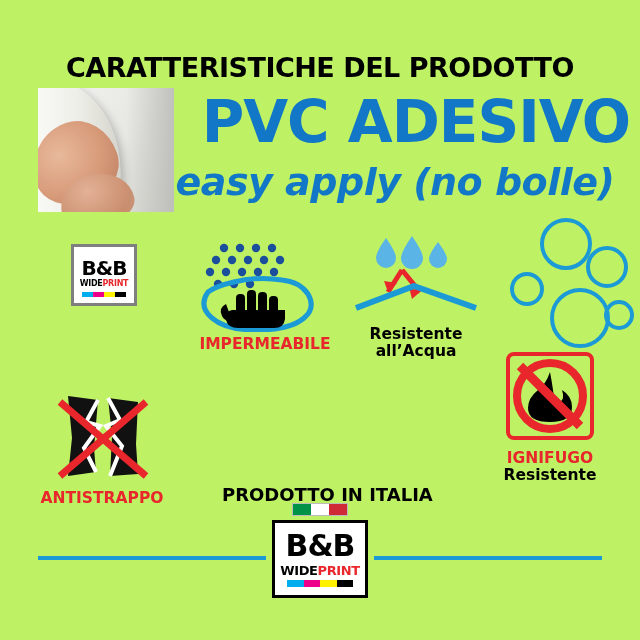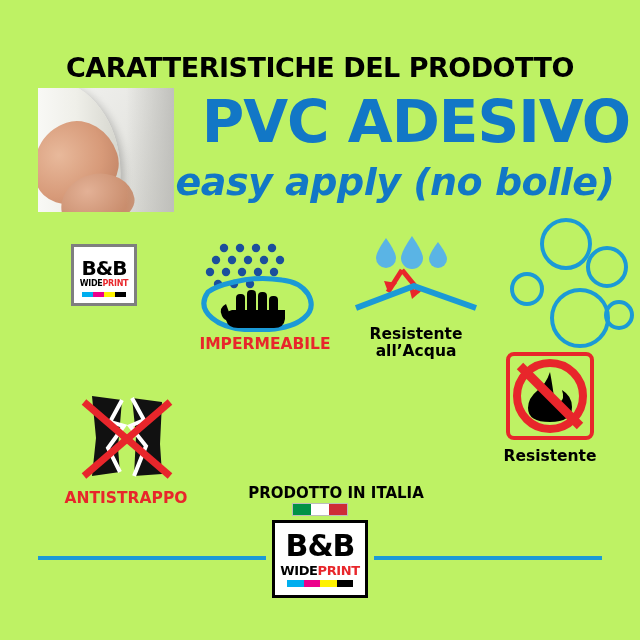--- a/index.html
+++ b/index.html
@@ -227,26 +227,26 @@
     transform: translateX(-50%);
     display: flex;
     width: 66px;
     height: 7px;
   }
   .logo-big .bars i { flex: 1; display: block; }
 
   
   .italy-text {
     position: absolute;
-    left: 238px;
+    left: 222px;
     top: 484px;
     width: 196px;
     text-align: center;
     font-weight: bold;
-    font-size: 15px;
+    font-size: 18px;
     color: #000000;
     white-space: nowrap;
   }
   .italy-flag {
     position: absolute;
     left: 292px;
     top: 503px;
     width: 56px;
     height: 13px;
     display: flex;
@@ -351,24 +351,25 @@
 
   <div class="block" style="left:470px; top:352px; width:160px;">
     <svg width="160" height="92" viewBox="0 0 160 92">
       <rect x="38" y="2" width="84" height="84" rx="6" fill="none" stroke="#e8262b" stroke-width="4"></rect>
       <circle cx="80" cy="44" r="33" fill="none" stroke="#e8262b" stroke-width="8"></circle>
       <g fill="#000000">
         <path d="M80 20 q-4 12 -12 18 q-10 8 -10 18 q0 14 22 14 q22 0 22 -15 q0 -11 -10 -17 q3 9 -2 12 q-5 3 -6 -4 q-1 -10 -4 -26 z"></path>
       </g>
       <line x1="50" y1="14" x2="110" y2="74" stroke="#e8262b" stroke-width="9"></line>
     </svg>
+    <div class="caption" style="margin-top:2px;">IGNIFUGO</div>
     <div class="caption black">Resistente</div>
   </div>
 
-  <div class="block" style="left:36px; top:392px; width:180px;">
+  <div class="block" style="left:12px; top:392px; width:180px;">
     <svg width="180" height="92" viewBox="0 0 180 92">
       <path d="M56 4 L86 8 L82 56 L84 80 L56 84 L60 46 z" fill="#111111"></path>
       <path d="M96 6 L126 10 L124 52 L126 82 L98 84 L100 44 z" fill="#111111"></path>
       <path d="M86 8 L74 30 L88 34 L72 56 L84 80" fill="none" stroke="#ffffff" stroke-width="4"></path>
       <path d="M96 6 L108 28 L94 34 L110 54 L98 84" fill="none" stroke="#ffffff" stroke-width="4"></path>
       <line x1="48" y1="10" x2="134" y2="84" stroke="#e8262b" stroke-width="7"></line>
       <line x1="134" y1="10" x2="48" y2="84" stroke="#e8262b" stroke-width="7"></line>
     </svg>
     <div class="caption" style="margin-top:2px;">ANTISTRAPPO</div>
   </div>

